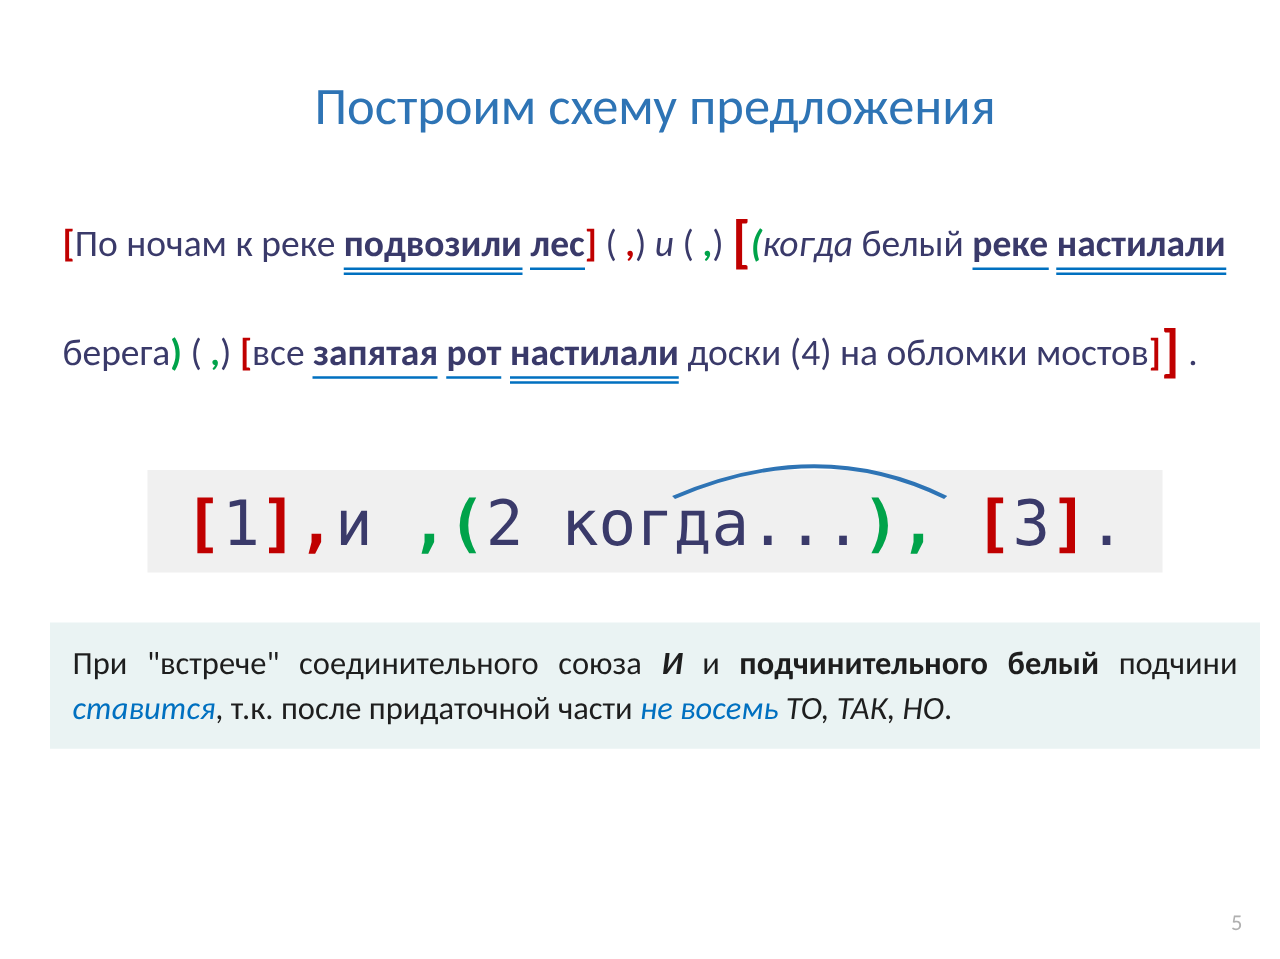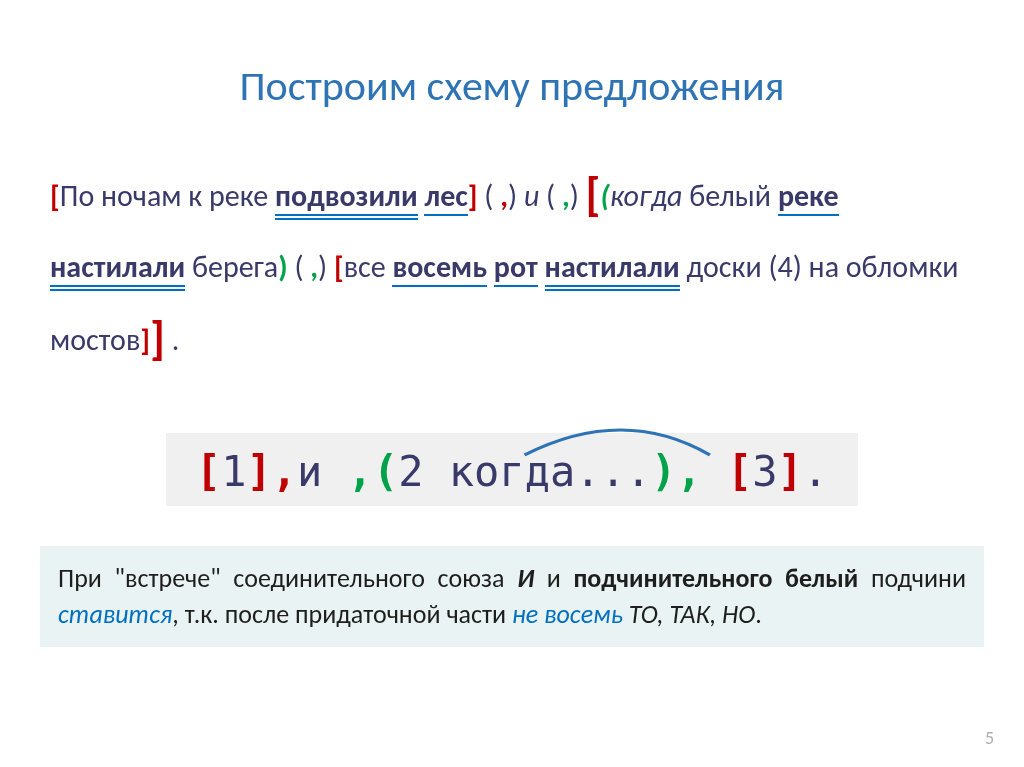--- a/index.html
+++ b/index.html
@@ -10,21 +10,21 @@
     background: #ffffff;
     font-family: "Calibri", "Arial", sans-serif;
     color: #000;
     overflow: hidden;
   }
   .slide {
     width: 1024px;
     height: 767px;
     position: relative;
     box-sizing: border-box;
-    padding: 40px 40px 20px 40px;
+    padding: 40px 16px 20px 40px;
   }
   .title {
     text-align: center;
     color: #2E74B5;
     font-size: 42px;
     margin: 20px 0 40px 0;
     font-weight: normal;
   }
   .sentence {
     font-size: 30px;
@@ -52,21 +52,21 @@
   }
 
   .formula-wrap {
     display: flex;
     justify-content: center;
     margin-bottom: 40px;
   }
   .formula {
     background: #f0f0f0;
     padding: 14px 30px 10px 30px;
-    font-size: 42px;
+    font-size: 50px;
     font-family: monospace, "Calibri";
     position: relative;
     color: #3a3a6a;
   }
   .formula svg {
     position: absolute;
     top: -20px;
     left: 0;
     width: 100%;
     height: 48px;
@@ -97,21 +97,21 @@
 </head>
 <body>
 
 <div class="slide">
 
   <h1 class="title">Построим схему предложения</h1>
 
   <div class="sentence">
     <span class="br-red">[</span><span>По ночам к реке </span><span class="u-double">подвозили</span><span> </span><span class="u-single">лес</span><span class="br-red">]</span><span> ( </span><span class="comma-red">,</span><span>) </span><span class="italic">и </span><span>( </span><span class="comma-green">,</span><span>) </span><span class="br-red-big">[</span><span class="br-green italic">(</span><span class="italic">когда</span>
 
-    <span>белый</span><span> </span><span class="u-single">реке</span><span> </span><span class="u-double">настилали</span><span> </span><span>берега</span><span class="br-green">)</span><span> ( </span><span class="comma-green">,</span><span>) </span><span class="br-red">[</span><span>все </span><span class="u-single">восемь</span>
+    <span>белый</span><span> </span><span class="u-single">реке</span><span> </span><span class="u-double">настилали</span><span> </span><span>берега</span><span class="br-green">)</span><span> ( </span><span class="comma-green">,</span><span>) </span><span class="br-red">[</span><span>все </span><span class="u-single">запятая</span>
 
     <span class="u-single">рот</span><span> </span><span class="u-double">настилали</span><span> доски (4) на обломки мостов</span><span class="br-red">]</span><span class="br-red-big">]</span><span> </span><span>.</span>
   </div>
 
   <div class="formula-wrap">
     <div class="formula">
       <svg viewBox="0 0 560 48" preserveAspectRatio="none">
         <path d="M 290 42 Q 370 -8 440 42" stroke="#2E74B5" stroke-width="3" fill="none"></path>
       </svg>
       <span class="br-red">[</span><span>1</span><span class="br-red">]</span><span class="comma-red">,</span><span>и </span><span class="comma-green">,</span><span class="br-green">(</span><span>2 когда...</span><span class="br-green">)</span><span class="comma-green">, </span><span class="br-red">[</span><span>3</span><span class="br-red">]</span><span>.</span>

